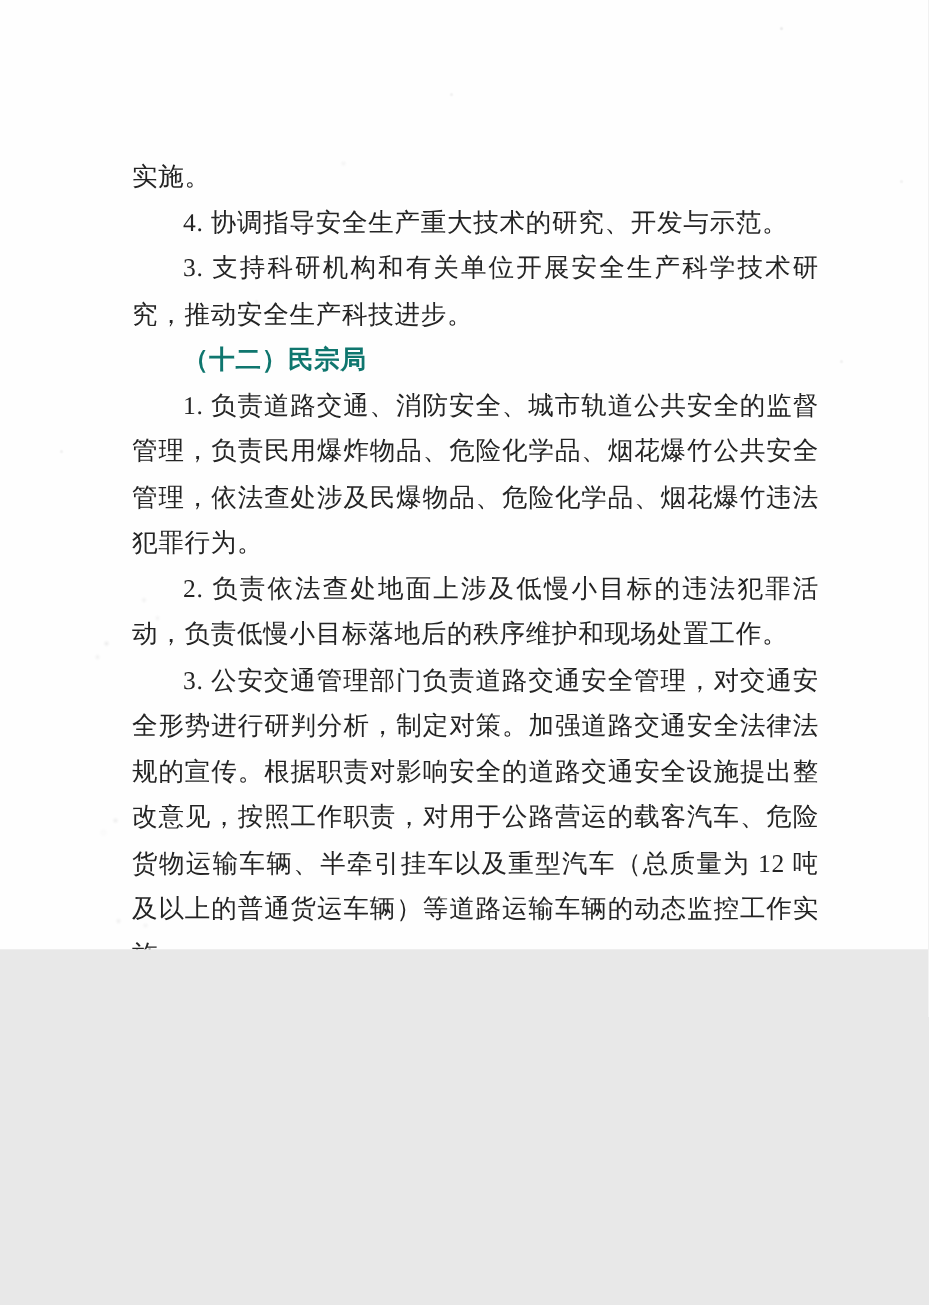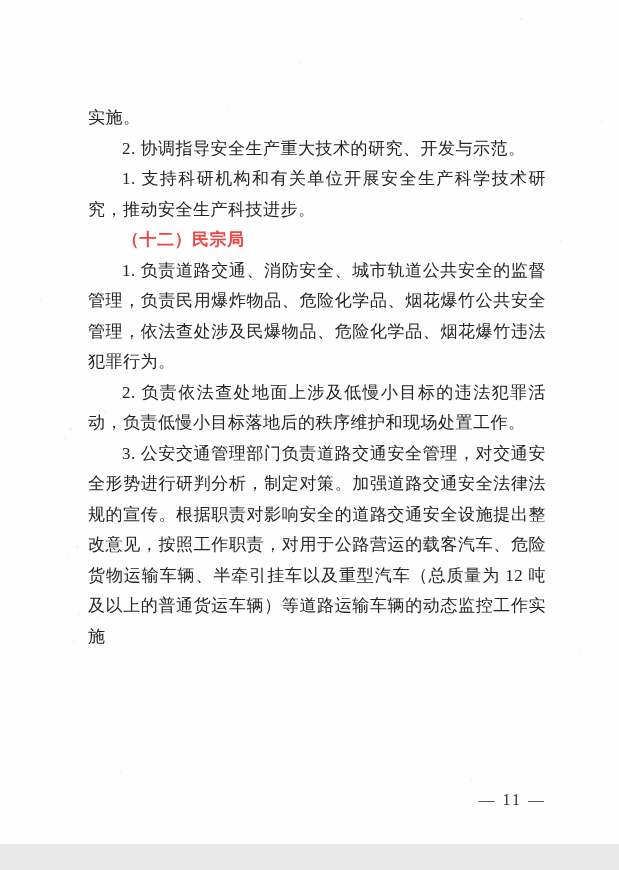--- a/index.html
+++ b/index.html
@@ -3,21 +3,21 @@
 <meta charset="utf-8">
 <style>
   html, body {
     margin: 0;
     padding: 0;
     background: #e8e8e8;
   }
   .page {
     position: relative;
     width: 619px;
-    height: 844px;
+    height: 633px;
     margin: 0 auto;
     background: #fefefe;
     overflow: hidden;
     font-family: "Liberation Serif", "DejaVu Serif", serif;
     color: #242424;
   }
   .text-block {
     position: absolute;
     left: 88px;
     top: 103px;
@@ -35,21 +35,21 @@
     line-height: 30.5px;
   }
   .para, .heading {
     text-indent: 2em;
   }
   .cont {
     text-indent: 0;
   }
   .heading {
     font-weight: bold;
-    color: #ef4444;
+    color: #0f766e;
     text-align: left;
   }
   .page-number {
     position: absolute;
     top: 775px;
     right: 73px;
     font-size: 16px;
     letter-spacing: 2px;
     color: #333333;
     font-family: "Liberation Serif", "DejaVu Serif", serif;
@@ -89,23 +89,23 @@
 </head>
 <body>
 
 <div class="page">
 
   <div class="noise"></div>
 
   <div class="text-block">
     <p class="cont">实施。</p>
 
-    <p class="para">2. 协调指导安全生产重大技术的研究、开发与示范。</p>
+    <p class="para">4. 协调指导安全生产重大技术的研究、开发与示范。</p>
 
-    <p class="para">1. 支持科研机构和有关单位开展安全生产科学技术研究，推动安全生产科技进步。</p>
+    <p class="para">3. 支持科研机构和有关单位开展安全生产科学技术研究，推动安全生产科技进步。</p>
 
     <h2 class="heading">（十二）民宗局</h2>
 
 
 
 
     <p class="para">1. 负责道路交通、消防安全、城市轨道公共安全的监督管理，负责民用爆炸物品、危险化学品、烟花爆竹公共安全管理，依法查处涉及民爆物品、危险化学品、烟花爆竹违法犯罪行为。</p>
 
     <p class="para">2. 负责依法查处地面上涉及低慢小目标的违法犯罪活动，负责低慢小目标落地后的秩序维护和现场处置工作。</p>
 

